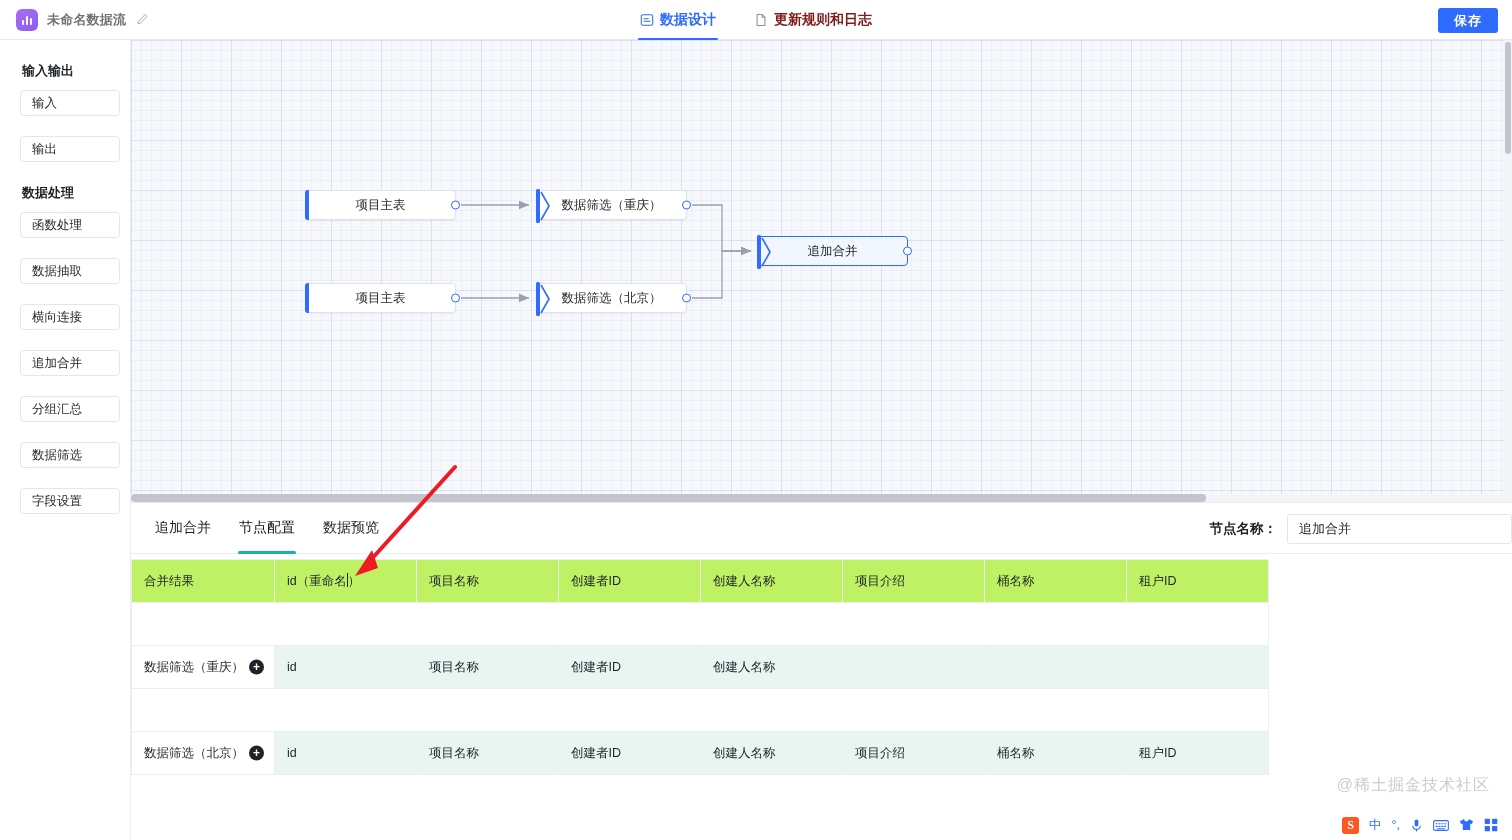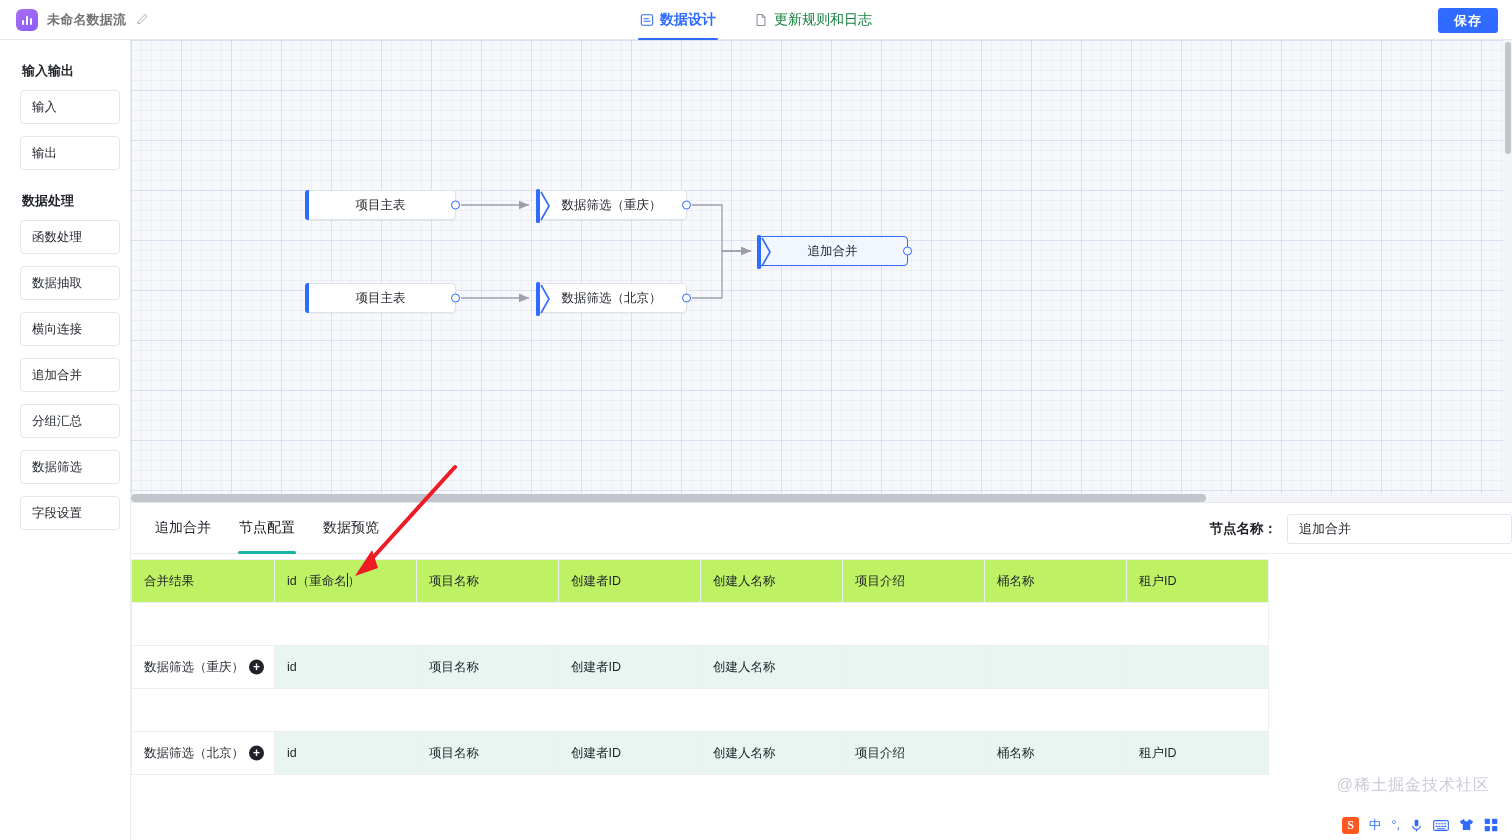--- a/index.html
+++ b/index.html
@@ -30,22 +30,22 @@
   .flow-title{ font-size:13px; color:#737373; font-weight:600; letter-spacing:.2px; }
   .pencil{ width:13px; height:13px; opacity:.55; margin-left:1px; cursor:pointer; }
 
   .tabs{
     position:absolute; left:0; right:0; top:0; height:40px;
     display:flex; justify-content:center; align-items:flex-end; gap:34px;
     pointer-events:none;
   }
   .tab{
     display:flex; align-items:center; gap:6px; height:40px;
-    font-size:14px; color:#15803d; position:relative; pointer-events:auto;
-    cursor:pointer; padding:0 2px;
+    font-size:14px; color:#7f1d1d; position:relative; pointer-events:auto;
+    cursor:pointer; padding:0 2px;font-weight:bold;
   }
   .tab.active{ color:#2f6bff; font-weight:600; }
   .tab.active:after{
     content:""; position:absolute; left:0; right:0; bottom:0;
     height:2px; background:#2f6bff; border-radius:2px;
   }
   .tab svg{ display:block; }
 
   .save-btn{
     position:absolute; right:14px; top:8px;
@@ -57,23 +57,23 @@
   
   .sidebar{
     position:absolute; top:40px; left:0; width:131px; height:800px;
     background:#fff; border-right:1px solid #ebedf0; padding:12px 10px 0 20px;
     overflow:hidden;
   }
   .sb-group-title{
     font-size:13px; color:#1f2329; font-weight:700; margin:10px 0 10px 2px;
   }
   .sb-item{
-    height:34px; border:1px solid #e4e6eb; border-radius:4px;
+    height:26px; border:1px solid #e4e6eb; border-radius:4px;
     background:#fff; display:flex; align-items:center; padding-left:11px;
-    font-size:12.5px; color:#1f2329; margin-bottom:12px; cursor:pointer;
+    font-size:12.5px; color:#1f2329; margin-bottom:20px; cursor:pointer;
   }
 
   
   .canvas{
     position:absolute; top:40px; left:131px; width:1381px; height:460px;
     overflow:hidden;
     background-color:#f7f8fc;
     background-image:
       linear-gradient(to right, rgba(130,150,210,.16) 1px, transparent 1px),
       linear-gradient(to bottom, rgba(130,150,210,.16) 1px, transparent 1px),

